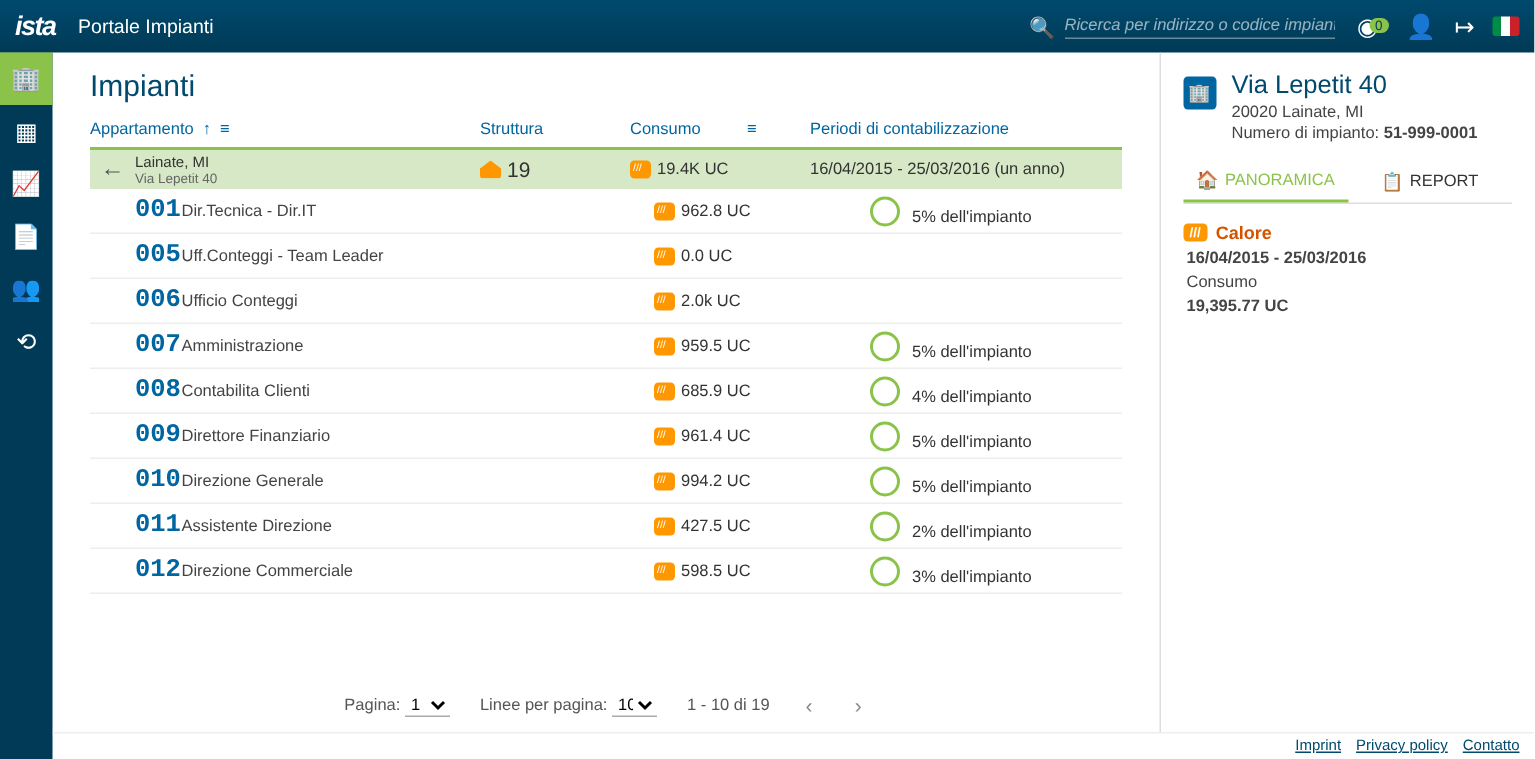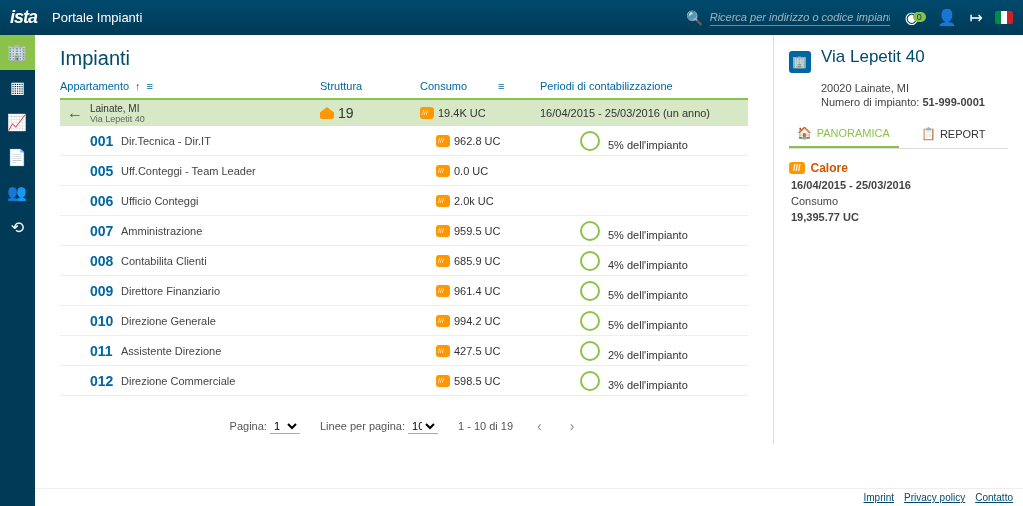--- a/index.html
+++ b/index.html
@@ -17,21 +17,21 @@
 .top-icon-btn { color:#fff; font-size:16px; cursor:pointer; display:flex; align-items:center; }
 .notif-badge { background:#8bc34a; color:#003a56; border-radius:9px; font-size:9px; padding:0 4px; margin-left:-6px; position:relative; top:-1px; }
 .flag { width:18px; height:13px; background: linear-gradient(to right, #008c45 33%, #fff 33%, #fff 66%, #cd212a 66%); border-radius:2px; }
 
 .app-body { display:flex; height: calc(100% - 35px); }
 
 .sidenav { width:35px; background:#003a56; display:flex; flex-direction:column; }
 .sidenav-item { height:35px; display:flex; align-items:center; justify-content:center; color:#fff; cursor:pointer; font-size:16px; }
 .sidenav-item.active { background:#8bc34a; }
 
-.main { flex:1; display:flex; flex-direction:column; overflow:hidden;gap:44px; }
+.main { flex:1; display:flex; flex-direction:column; overflow:hidden; }
 .content-row { flex:1; display:flex; overflow:hidden; }
 
 .left-panel { flex:1; padding: 12px 25px 0 25px; display:flex; flex-direction:column; overflow:hidden; }
 .page-title { color:#004a6e; font-size:20px; font-weight:500; margin-bottom:10px; }
 
 .table-head { display:flex; align-items:center; border-bottom:2px solid #8bc34a; padding-bottom:6px; font-size:11px; color:#0066a1; }
 .col-apt { width:260px; display:flex; align-items:center; gap:6px; }
 .col-struct { width:100px; }
 .col-cons { width:120px; display:flex; align-items:center; gap:6px; }
 .col-period { flex:1; }
@@ -45,36 +45,36 @@
 .struct-cell { width:100px; display:flex; align-items:center; gap:4px; font-size:14px; color:#333;}
 .cons-cell { width:120px; display:flex; align-items:center; gap:4px; font-size:11px; color:#333;}
 .period-cell { flex:1; font-size:11px; color:#333; }
 .house-ico, .meter-ico { width:14px; height:12px; border-radius:2px; display:inline-block; }
 .house-ico { background:#ff9800; clip-path: polygon(50% 0, 100% 45%, 100% 100%, 0 100%, 0 45%); }
 .meter-ico { background:#ff9800; border-radius:3px; position:relative; }
 .meter-ico::after { content:"///"; position:absolute; color:#fff; font-size:7px; top:0; left:2px; line-height:12px; }
 
 .data-rows { overflow-y:auto; flex:1; }
 .row { display:flex; align-items:center; height:30px; border-bottom:1px solid #eee; padding-left:30px; font-size:11px; cursor:pointer; }
-.r-num { width:31px; color:#0066a1; font-weight:bold; font-size:14px; }
+.r-num { width:31px; color:#0066a1; font-weight:bold; font-size:17px;font-family:Liberation Mono, monospace; }
 .r-name { width:215px; color:#444; }
 .r-struct { width:100px; }
 .r-cons { width:144px; display:flex; align-items:center; gap:4px; color:#333; }
 .r-period { flex:1; display:flex; align-items:flex-end; gap:8px; color:#333; }
 .gauge { width:20px; height:20px; border:2px solid #8bc34a; border-radius:50%; position:relative; }
 
 .pager { display:flex; align-items:center; justify-content:center; gap:20px; padding:10px 0; font-size:11px; color:#555; }
 .pager-sel { border:none; border-bottom:1px solid #aaa; width:30px; background:transparent; font-size:11px;}
 .pager-arrow { color:#888; cursor:pointer; padding:0 4px; font-size:14px;}
 
 .right-panel { width:250px; border-left:1px solid #ddd; padding:12px 15px; }
 .prop-head { display:flex; gap:10px; }
 .prop-icon { width:22px; height:22px; background:#0066a1; border-radius:3px; display:flex; align-items:center; justify-content:center; color:#fff; font-size:12px; margin-top:4px;}
 .prop-title { color:#004a6e; font-size:17px; font-weight:500; }
-.prop-sub { font-size:11px; color:#444; margin-top:15px; }
+.prop-sub { font-size:11px; color:#444; margin-top:2px; }
 .prop-num-lbl { font-size:11px; color:#444; margin-top:2px; }
 .prop-num { font-weight:bold; }
 
 .tabs { display:flex; margin-top:12px; border-bottom:1px solid #ddd; }
 .tab { flex:1; text-align:center; padding:6px 0; font-size:11px; color:#333; cursor:pointer; display:flex; align-items:center; justify-content:center; gap:4px; }
 .tab.active { color:#8bc34a; border-bottom:2px solid #8bc34a; }
 .tab-ico { font-size:12px; }
 
 .sec-title { display:flex; align-items:center; gap:6px; margin-top:12px; }
 .sec-badge { background:#ff9800; color:#fff; border-radius:3px; font-size:9px; padding:1px 4px; font-weight:bold;}

